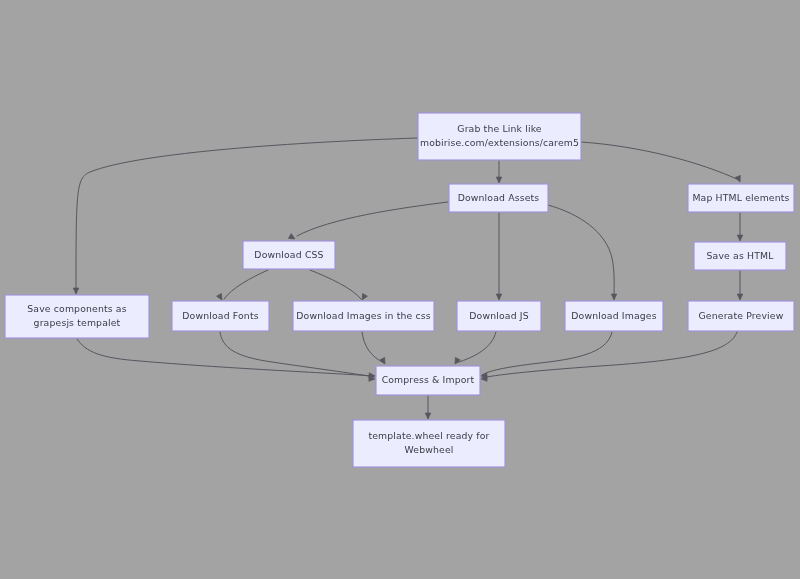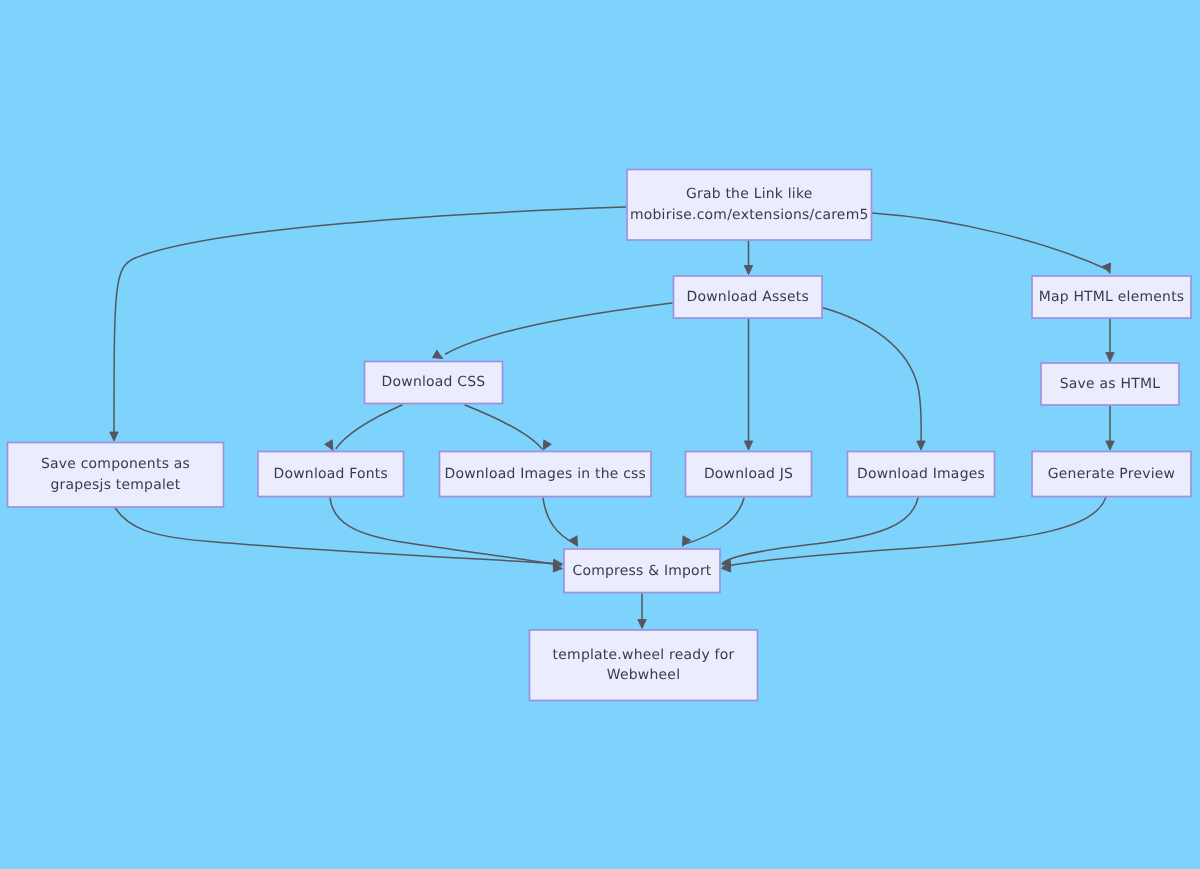--- a/index.html
+++ b/index.html
@@ -11,21 +11,21 @@
   body {
     width: 800px;
     height: 579px;
     overflow: hidden;
     font-family: "DejaVu Sans", "Liberation Sans", sans-serif;
   }
   #diagram-root {
     position: relative;
     width: 800px;
     height: 579px;
-    background: #7dd3fc;
+    background: #a3a3a3;
   }
   svg.flow-canvas {
     position: absolute;
     left: 0;
     top: 0;
     width: 800px;
     height: 579px;
     display: block;
   }
   .node-rect {

